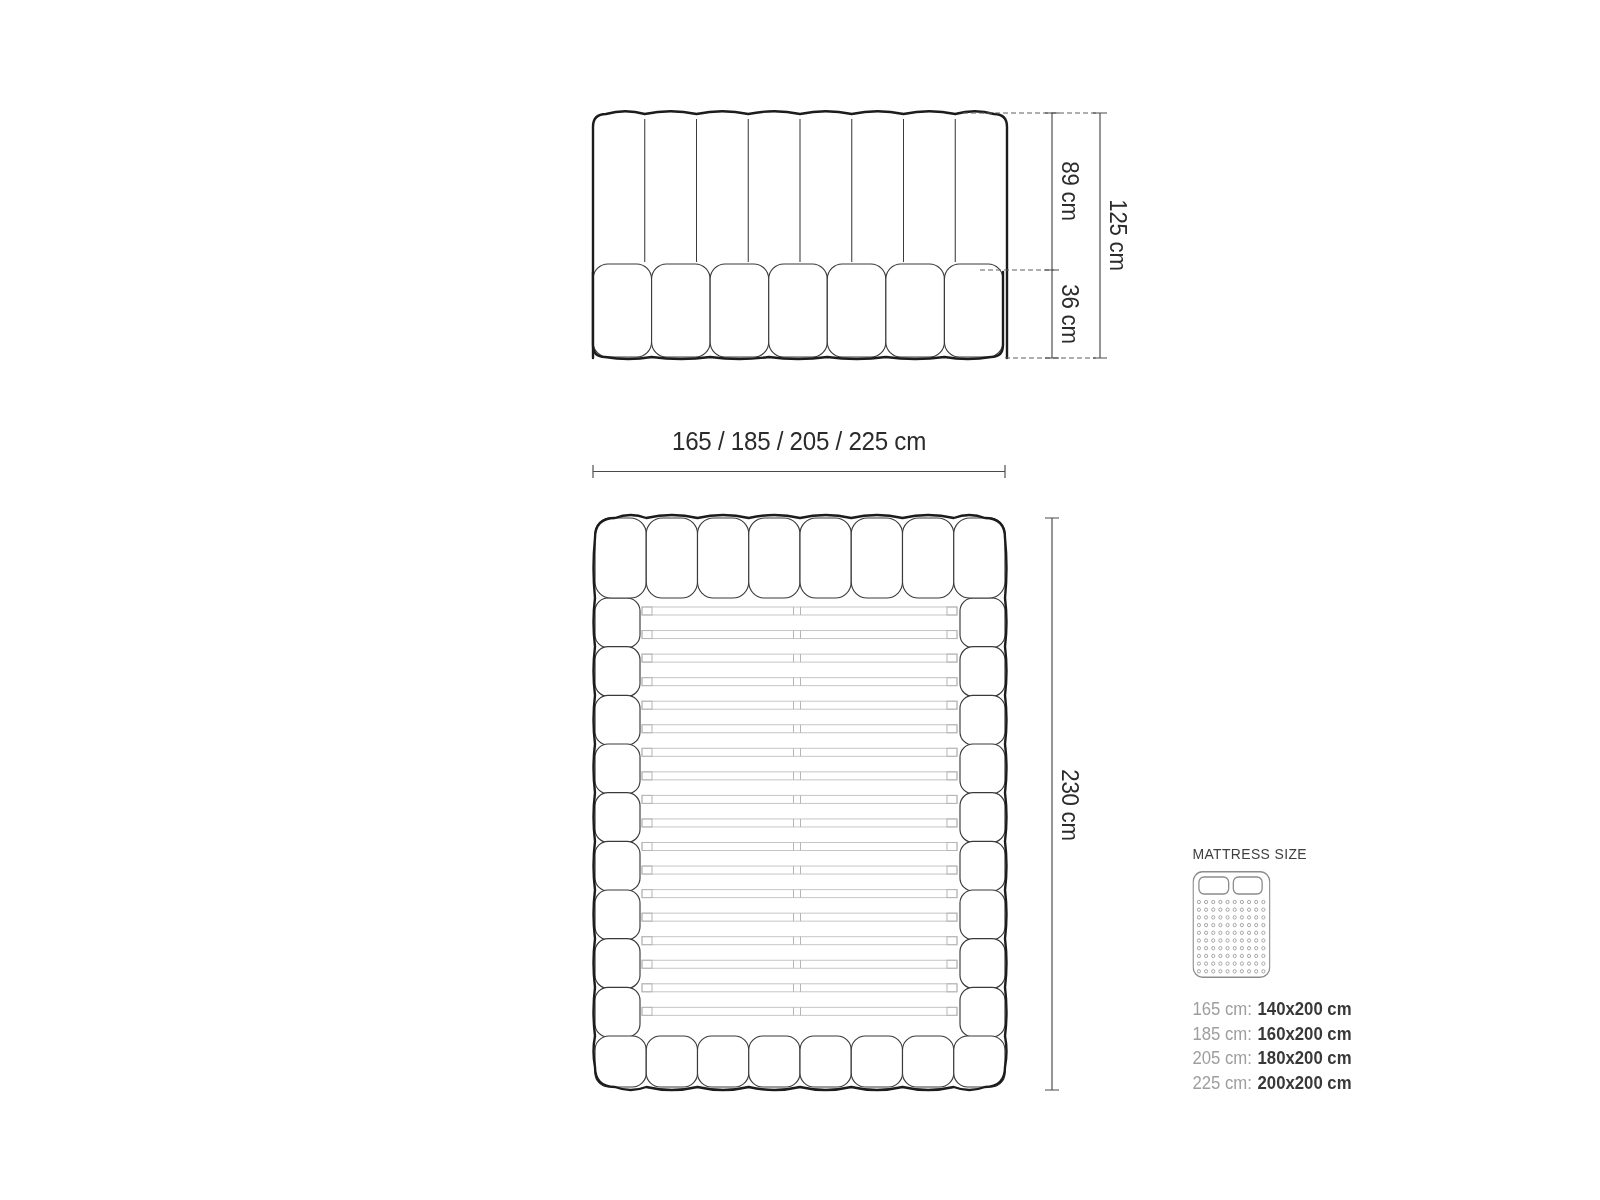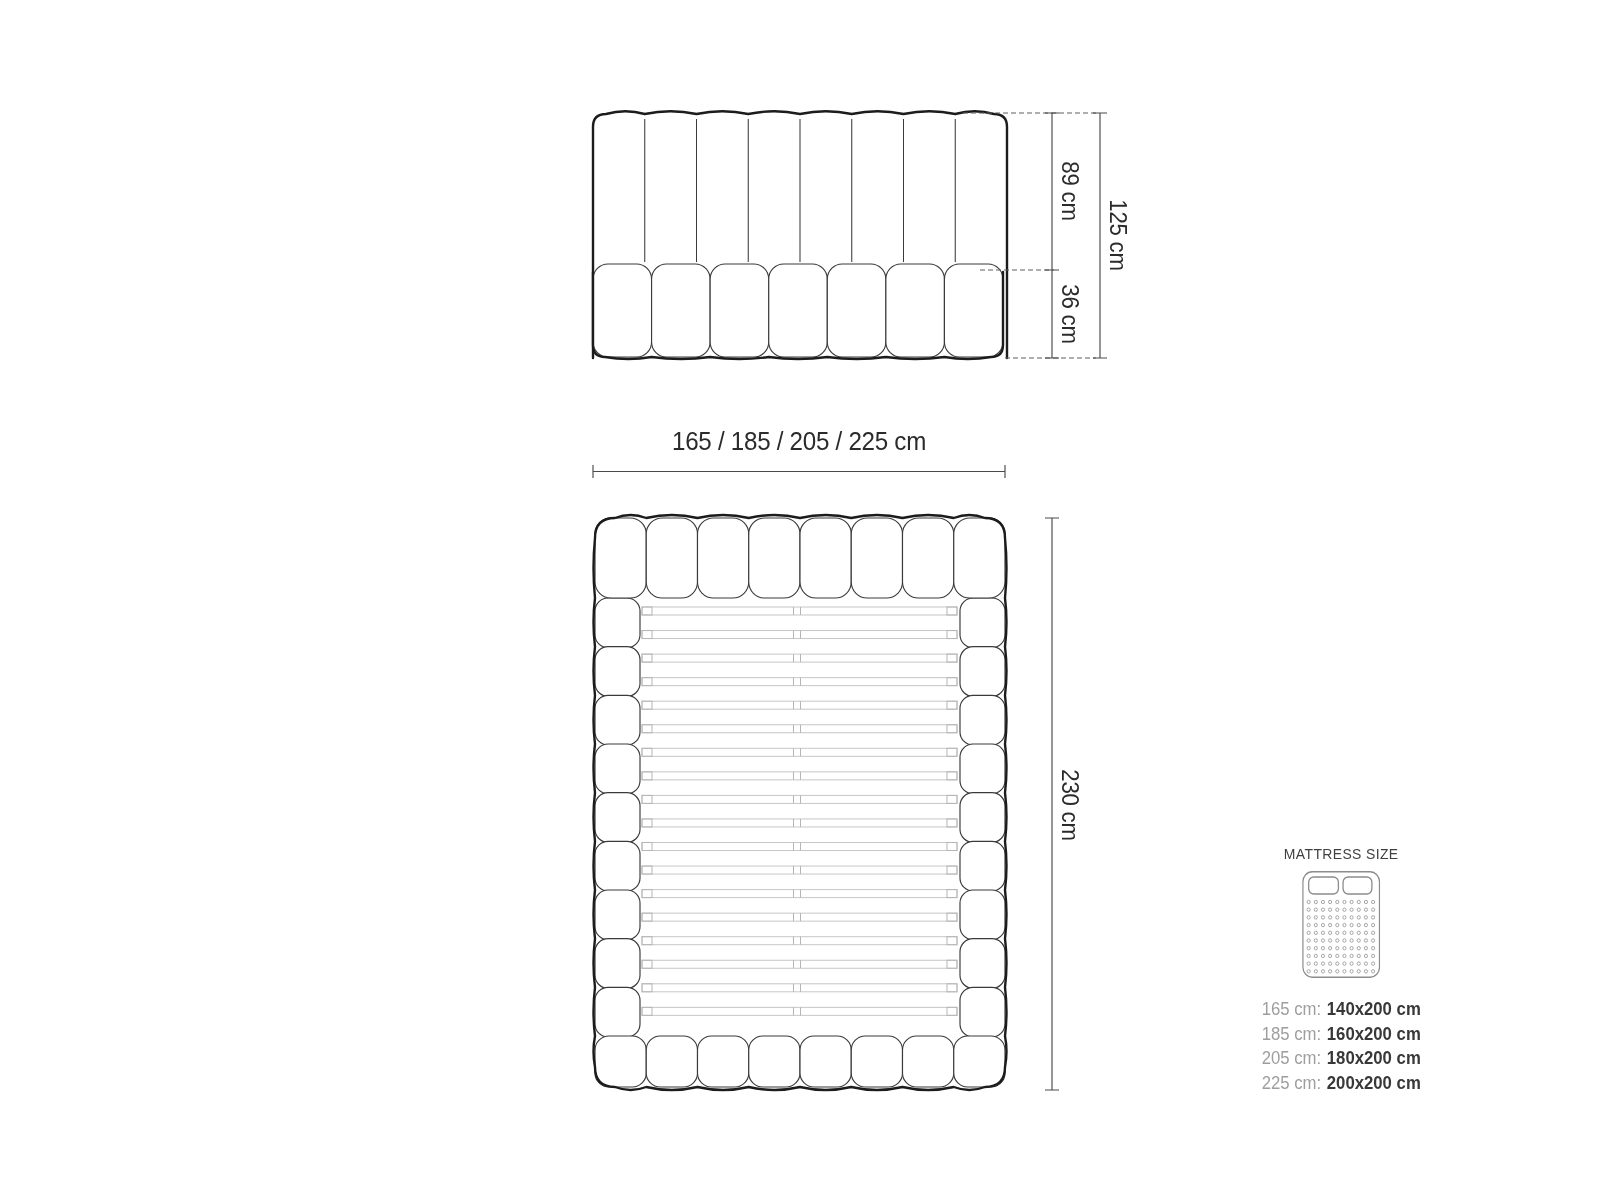--- a/index.html
+++ b/index.html
@@ -17,21 +17,21 @@
   .slat{fill:#ffffff;stroke:var(--c-slat,#c5c5c5);stroke-width:1;}
   .slatc{fill:none;stroke:var(--c-slatcap,#b8b8b8);stroke-width:1;}
   .dim{fill:none;stroke:var(--c-dim,#4a4a4a);stroke-width:1.15;}
   .dash{fill:none;stroke:var(--c-dash,#5f5f5f);stroke-width:1;stroke-dasharray:5 3;}
   .dim-label{
     fill:var(--c-dimtext,#2b2b2b);font-size:24px;text-anchor:middle;
     letter-spacing:-0.3px;font-family:"Liberation Sans", sans-serif;
   }
   .dim-label.big{font-size:26px;}
   
-  .legend{position:absolute;top:845px;right:110px;width:320px;text-align:center;}
+  .legend{position:absolute;top:845px;right:110px;width:320px;text-align:left;}
   .cond{transform:scaleX(0.93);transform-origin:100% 0;}
   .legend-title{font-size:15px;color:var(--c-ltitle,#3f3f3f);letter-spacing:0.4px;line-height:17px;}
   .licon{margin:9px 0 0 0;display:inline-block;}
   .ic{fill:none;stroke:var(--c-icon,#8c8c8c);stroke-width:1.4;}
   .dot{fill:#ffffff;stroke:var(--c-dot,#9a9a9a);stroke-width:0.9;}
   .legend-rows{margin-top:15px;}
   .lrow{font-size:18px;line-height:24.5px;white-space:nowrap;}
   .lrow .pre{color:var(--c-llabel,#9e9e9e);}
   .lrow .val{color:var(--c-lvalue,#383838);font-weight:700;margin-left:6px;}
 </style>

